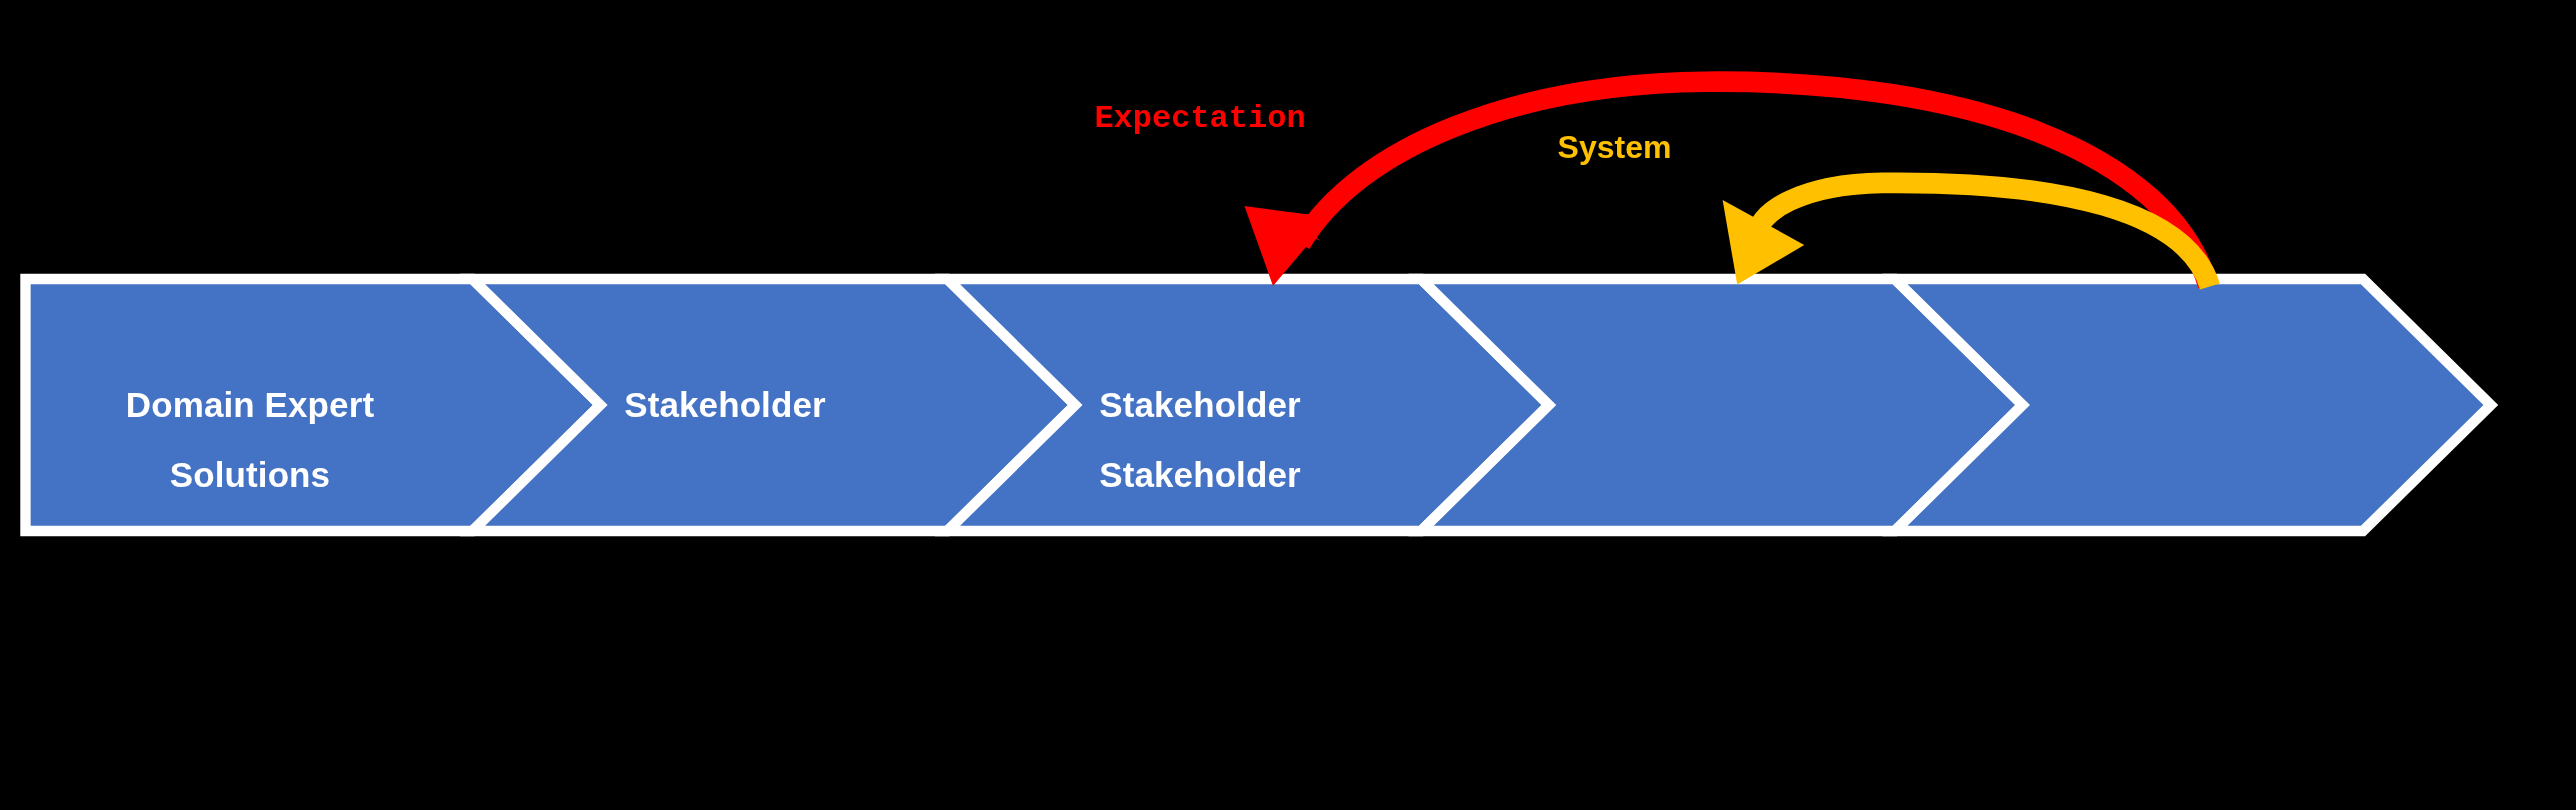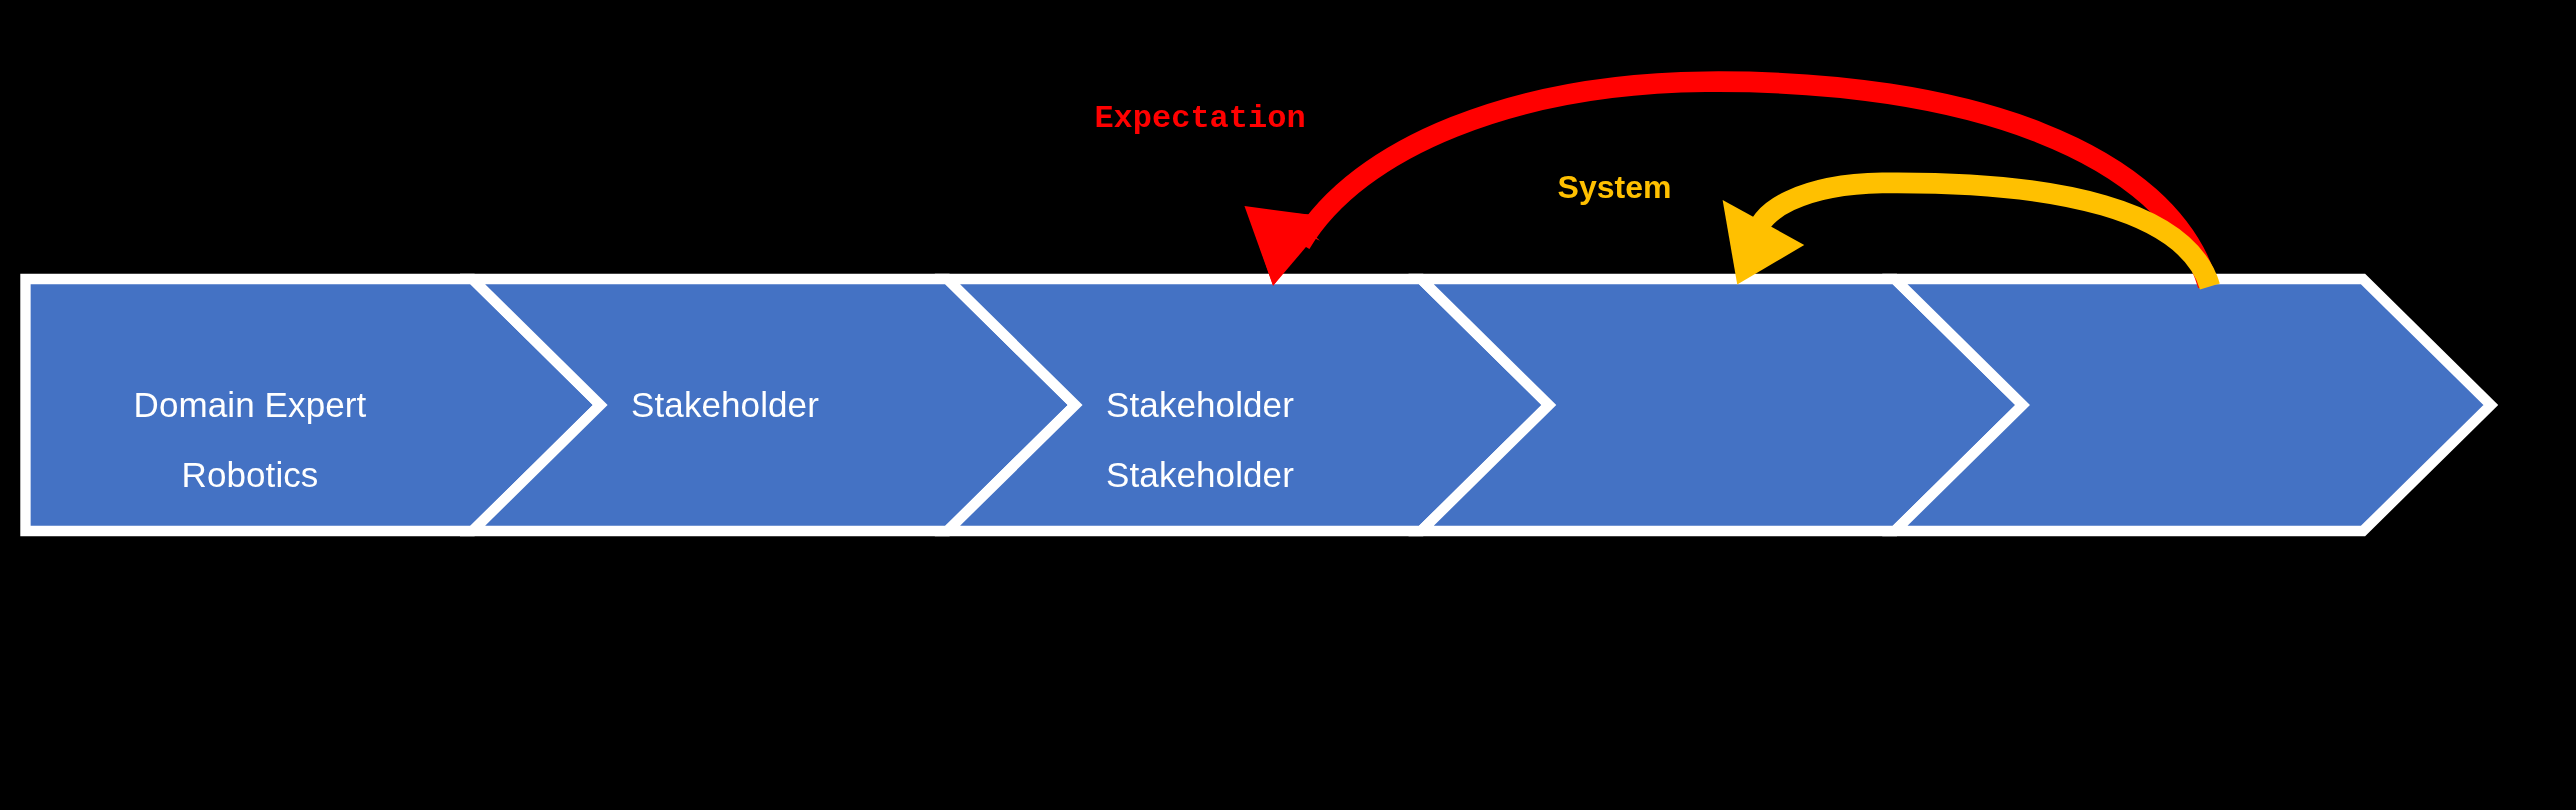--- a/index.html
+++ b/index.html
@@ -24,38 +24,38 @@
     height: 274px;
   }
   #process-band svg { display: block; }
 
   .chevron-label {
     position: absolute;
     color: #FFFFFF;
     font-size: 35px;
     line-height: 1.00;
     text-align: center;
-    font-weight: 400;
+    font-weight: 700;
     letter-spacing: 0.1px;
     white-space: pre-line;
     pointer-events: none;
   }
   .chevron-label .ln { display: block; }
 
   
   .arrow-label {
     position: absolute;
     font-weight: bold;
     font-size: 32px;
     line-height: 1.14;
     text-align: center;
   }
   .arrow-label .ln { display: block; }
   #label-expectation-violations { color: #FF0000; }
-  #label-system-modifications   { color: #FFC000; margin-top: 40px; }
+  #label-system-modifications   { color: #FFC000; }
 
   #arrows-layer {
     position: absolute;
     left: 0; top: 0;
     width: 2576px;
     height: 811px;
     pointer-events: none;
   }
 </style>
 </head>
@@ -73,21 +73,21 @@
       <polygon points="1555,18 2333,18 2543,225 2333,432 1555,432 1765,225" fill="#4472C4" stroke="#FFFFFF" stroke-width="17" stroke-linejoin="miter"></polygon>
 
       <polygon points="2333,18 3111,18 3321,225 3111,432 2333,432 2543,225" fill="#4472C4" stroke="#FFFFFF" stroke-width="17" stroke-linejoin="miter"></polygon>
 
       <polygon points="3111,18 3880,18 4090,225 3880,432 3111,432 3321,225" fill="#4472C4" stroke="#FFFFFF" stroke-width="17" stroke-linejoin="miter"></polygon>
     </svg>
   </div>
 
   <div class="chevron-label" style="left:37px; top:352px; width:426px;">
     <span class="ln">Domain Expert</span>
-    <span class="ln">Robotics</span>
+    <span class="ln">Solutions</span>
   </div>
 
   <div class="chevron-label" style="left:512px; top:352px; width:426px;">
     <span class="ln">Stakeholder</span>
   </div>
 
   <div class="chevron-label" style="left:987px; top:352px; width:426px;">
     <span class="ln">Stakeholder</span>
     <span class="ln">Stakeholder</span>
   </div>

